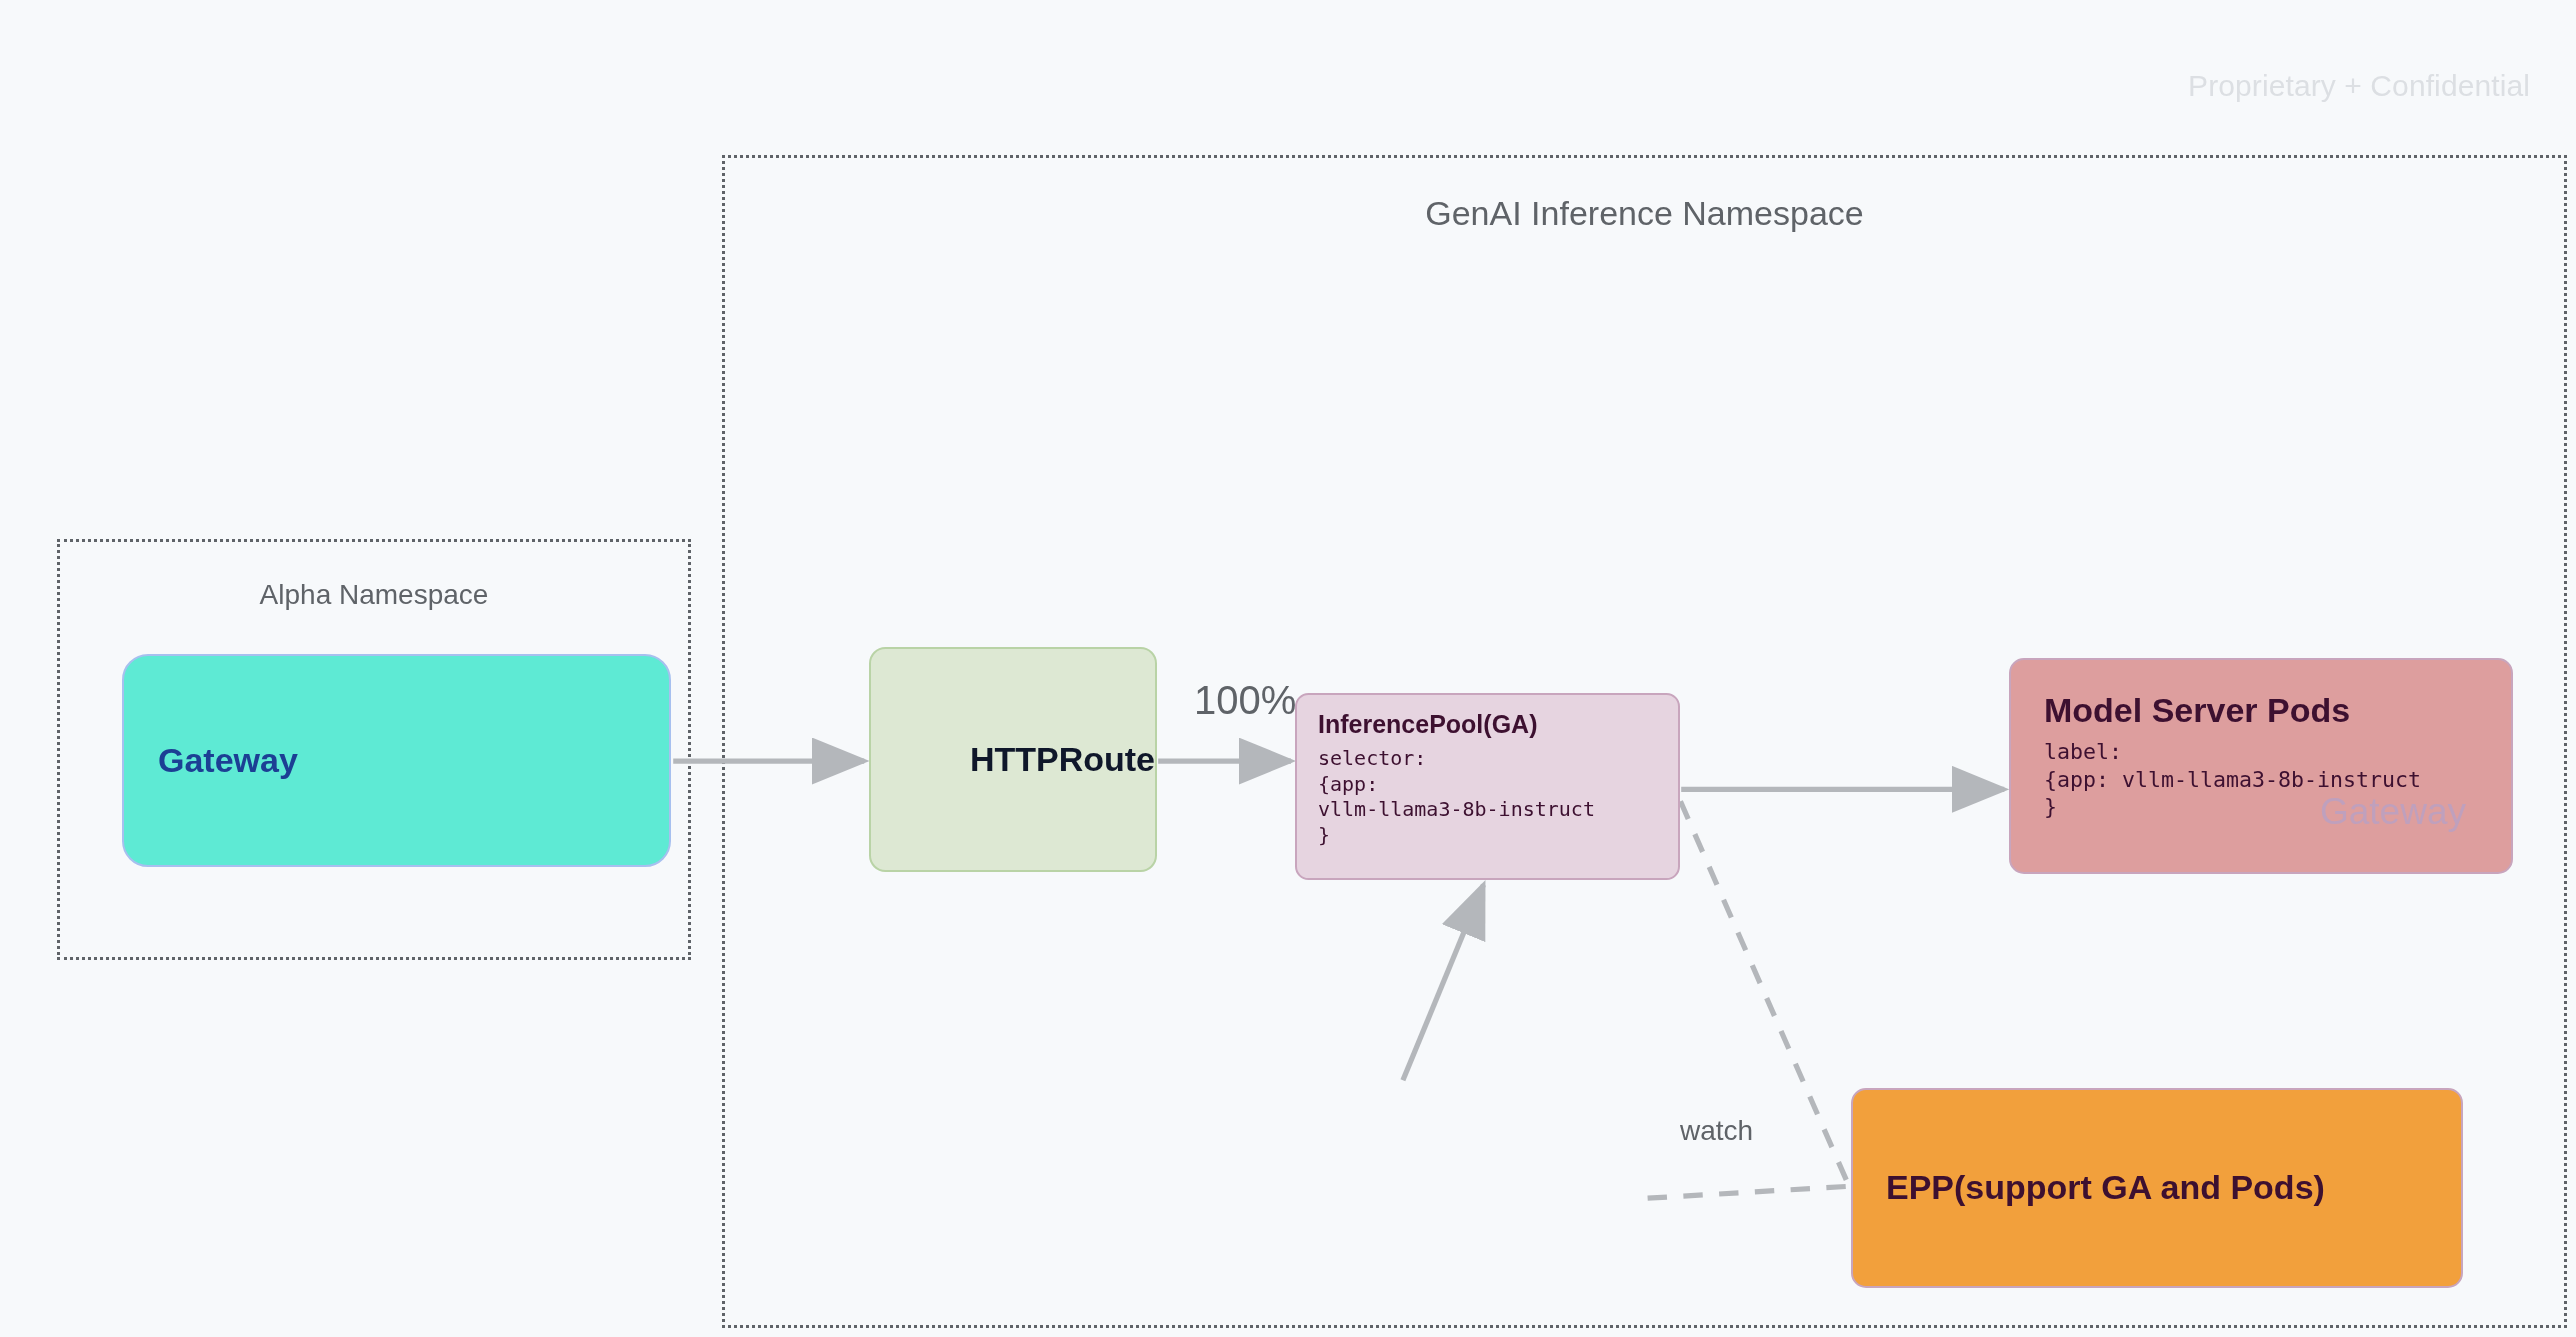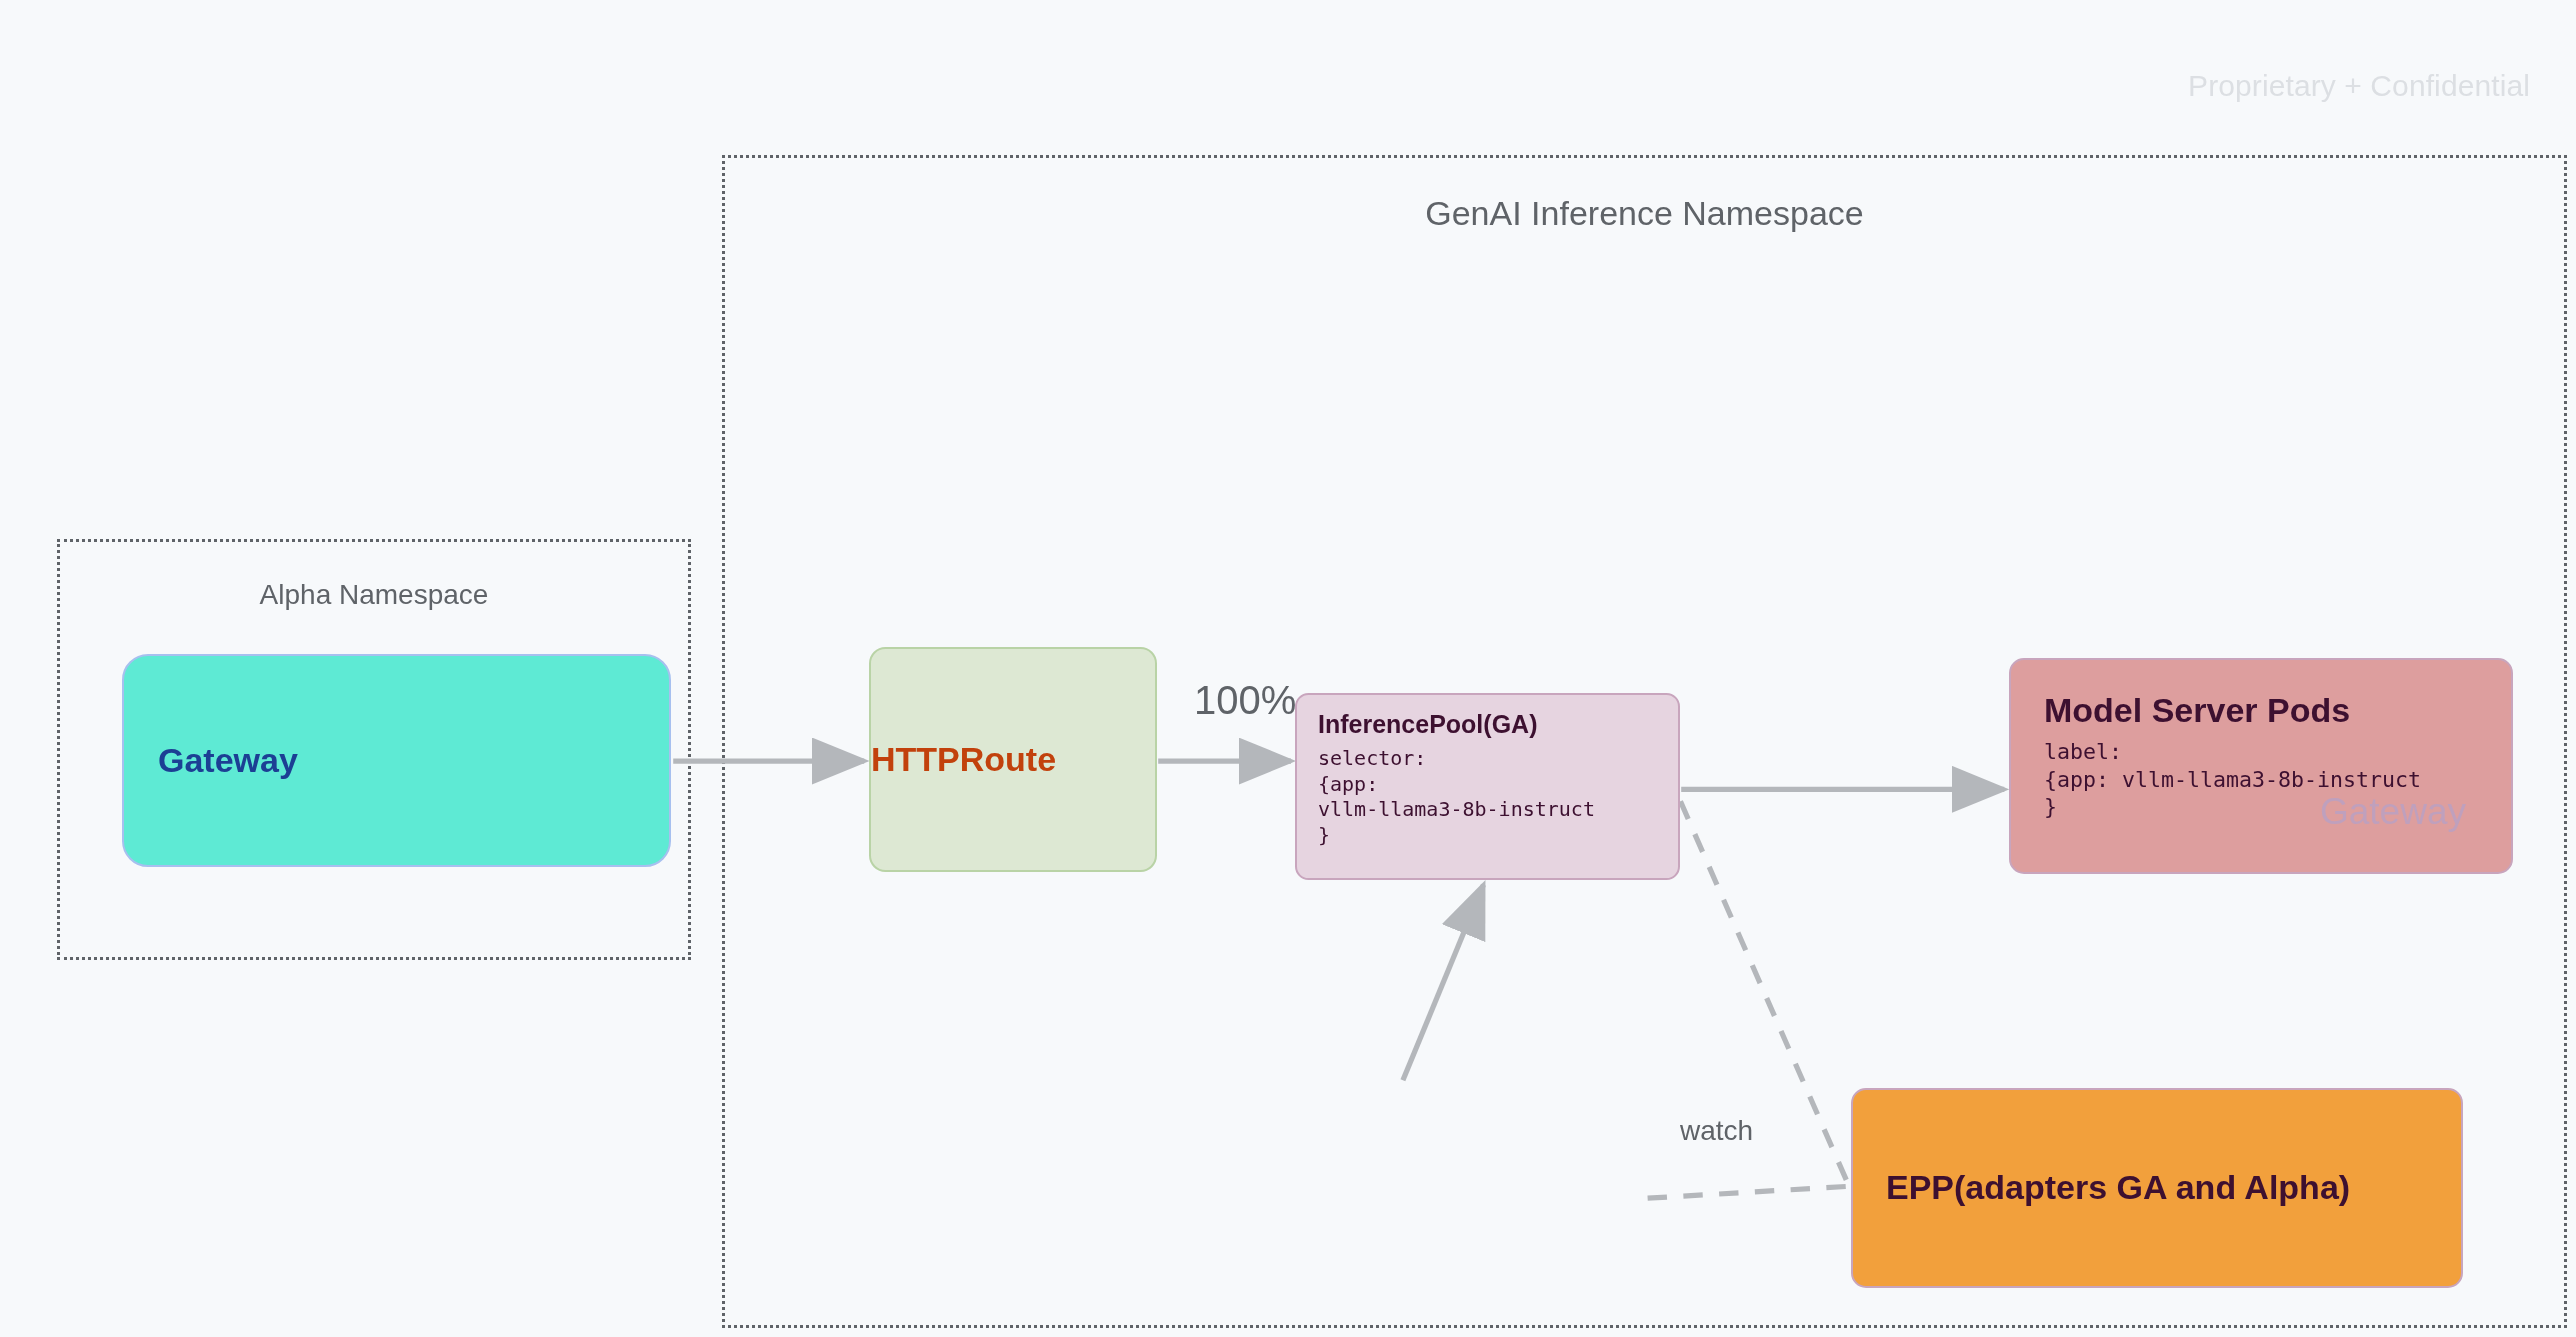--- a/index.html
+++ b/index.html
@@ -66,21 +66,21 @@
     font-size:34px; color:#1c3f94;
   }
 
   
   #node-httproute{
     left:869px; top:647px; width:288px; height:225px;
     background:#dde8d3; border:2.2px solid #b9d3a6; border-radius:16.4px;
   }
   #node-httproute .title{
     position:absolute; left:0; right:0; top:50%; transform:translateY(-50%);
-    text-align:left; font-size:34px; color:#c2410c;
+    text-align:right; font-size:34px; color:#0f172a;
   }
 
   
   #node-inferencepool{
     left:1295px; top:693px; width:385px; height:187px;
     background:#e6d4e0; border:2.2px solid #c8a5bd; border-radius:13.4px;
   }
   #node-inferencepool .title{
     position:absolute; left:21px; top:16.4px; font-size:25px; color:#3d1030;
   }
@@ -191,17 +191,17 @@
   <div class="node" id="node-modelserver">
     <div class="title">Model Server Pods</div>
     <div class="code">label:
 {app: vllm-llama3-8b-instruct
 }</div>
     <div class="watermark">Gateway</div>
   </div>
 
 
   <div class="node" id="node-epp">
-    <div class="title">EPP(adapters GA and Alpha)</div>
+    <div class="title">EPP(support GA and Pods)</div>
   </div>
 
 </div>
 
 
 </body></html>

